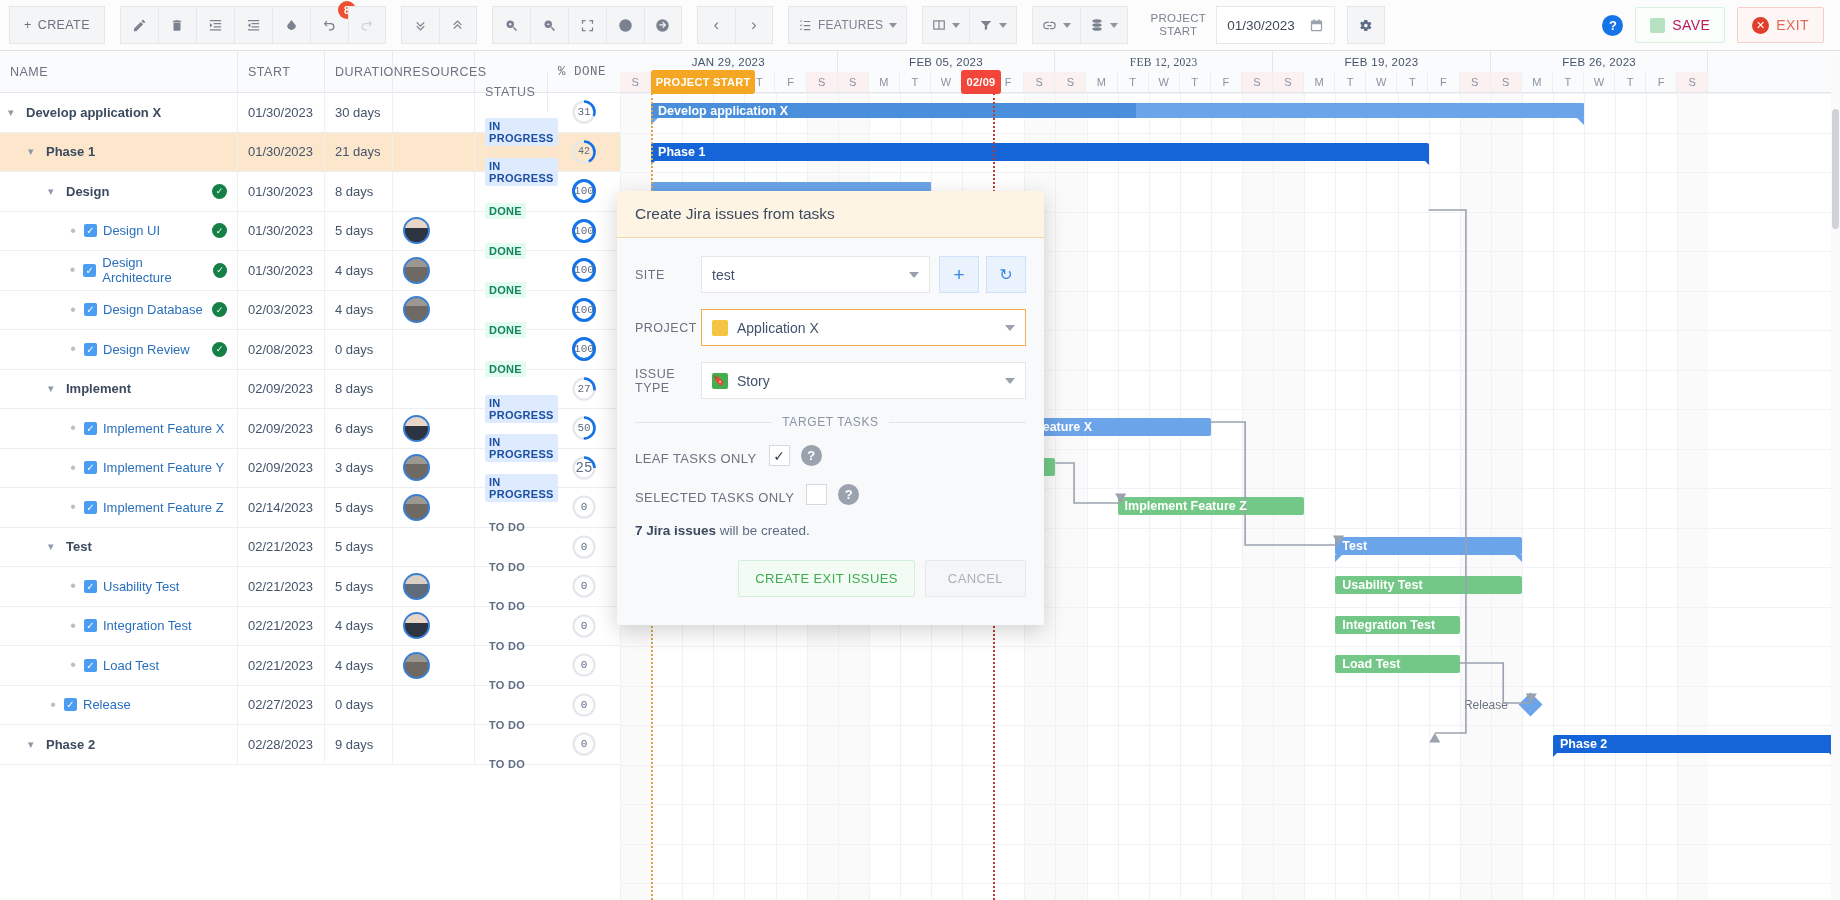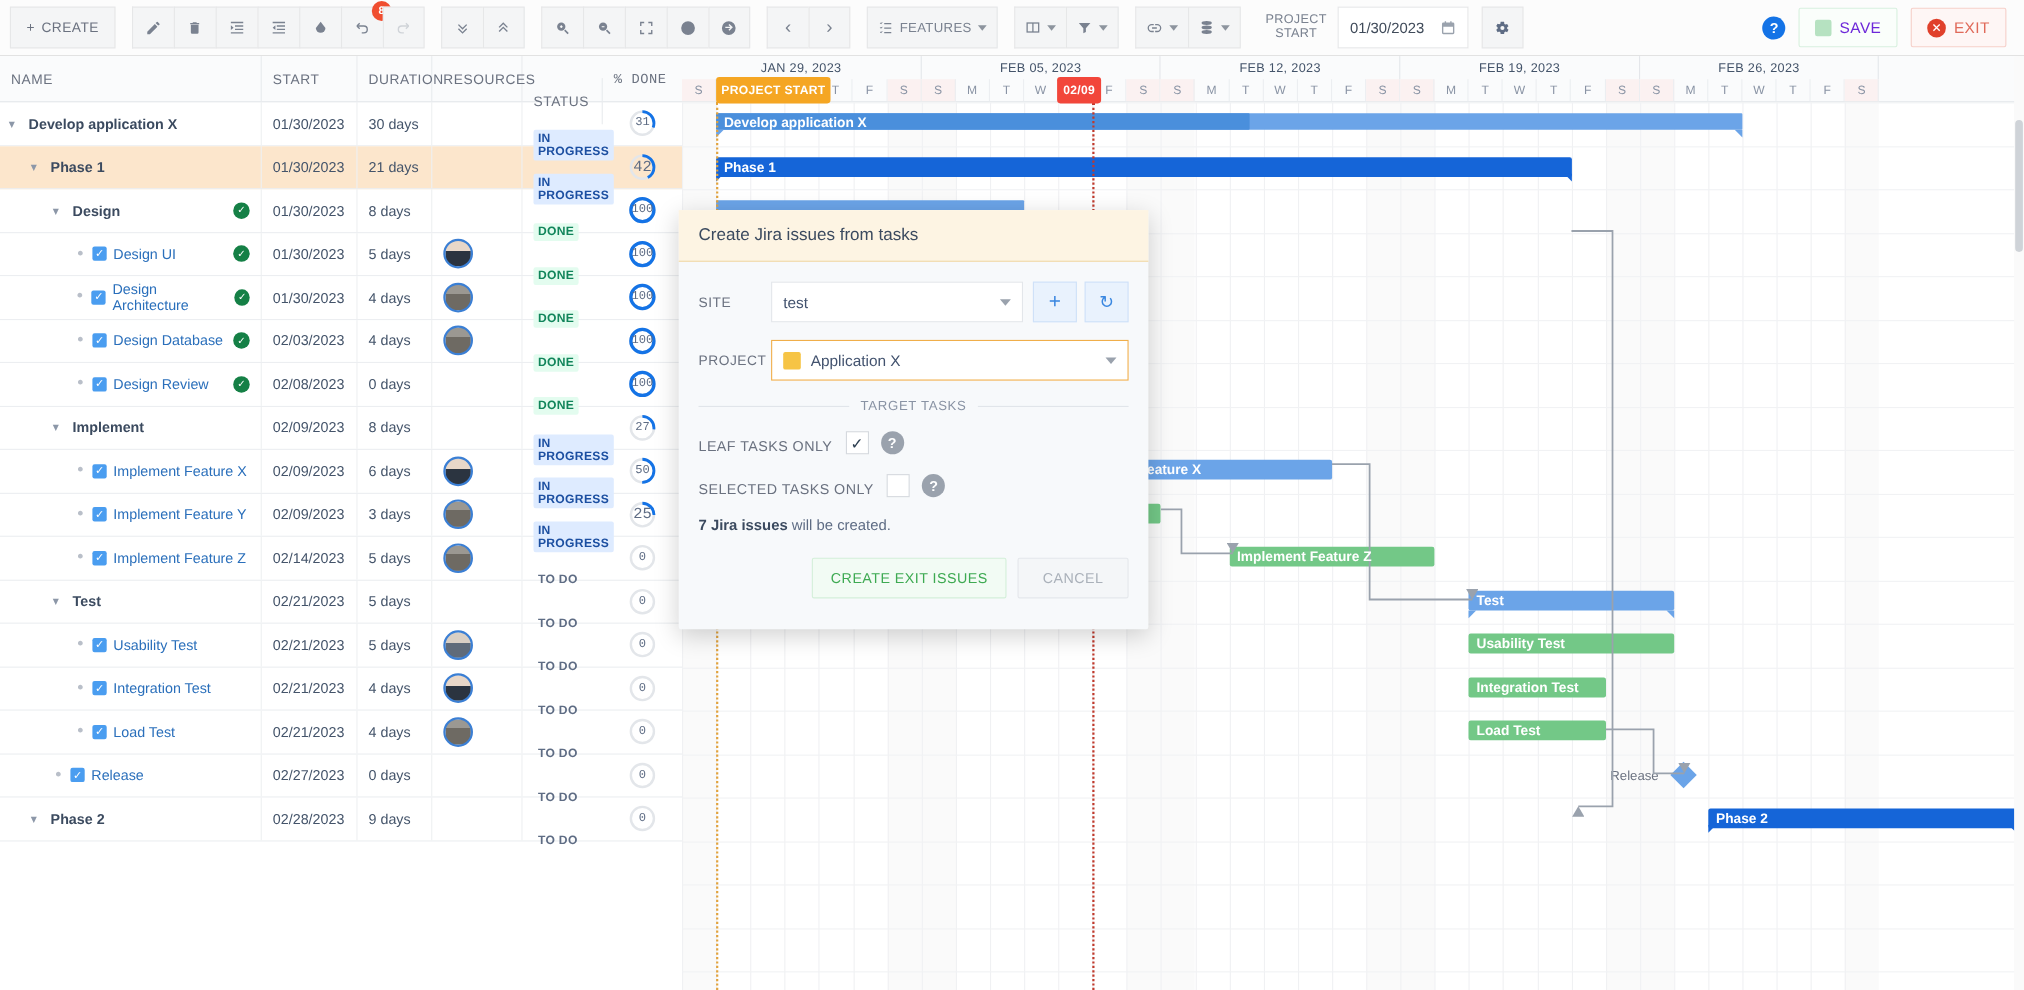--- a/index.html
+++ b/index.html
@@ -45,21 +45,21 @@
   }
   .tb-right { margin-left: auto; display: flex; align-items: center; gap: 12px; padding-right: 10px; }
   .help-circle {
     width: 21px; height: 21px; border-radius: 50%; background: #1473e6; color: #fff;
     font-size: 13px; font-weight: bold; display: flex; align-items: center; justify-content: center;
   }
   .btn-save, .btn-exit {
     height: 36px; display: flex; align-items: center; gap: 7px; padding: 0 14px;
     font-size: 14px; letter-spacing: .4px; border-radius: 2px;
   }
-  .btn-save { background: #fafefb; border: 1px solid #d8f0de; color: #6d28d9; }
+  .btn-save { background: #fafefb; border: 1px solid #d8f0de; color: #be185d; }
   .btn-exit { background: #fef6f5; border: 1px solid #f6cfc9; color: #e06a5a; }
   .sq-ico { width: 15px; height: 15px; background: #b6e2c1; border-radius: 2px; display:inline-block; }
   .x-ico { width: 17px; height: 17px; border-radius: 50%; background: #e0402b; color: #fff; font-size: 11px; display: flex; align-items: center; justify-content: center; }
 
   
   .grid-pane { position: absolute; top: 51px; left: 0; width: 620px; height: 849px; background: #fff; }
   .grid-head {
     display: flex; height: 42px; background: #fafbfc; border-bottom: 1px solid #e4e6ea;
     font-size: 12.5px; color: #6b7280; letter-spacing: .5px; align-items: center;
   }
@@ -385,21 +385,21 @@
           <div class="gc c-res"></div>
           <div class="gc c-status">
             <span class="pill inprogress">IN PROGRESS</span>
           </div>
           <div class="gc c-done" style="justify-content:center">
             <div style="position:relative;width:26px;height:26px;display:flex;align-items:center;justify-content:center">
               <svg width="26" height="26" viewBox="0 0 26 26">
                 <circle cx="13" cy="13" r="10.5" fill="none" stroke="#e3e6ea" stroke-width="2.2"></circle>
                 <circle cx="13" cy="13" r="10.5" fill="none" stroke="#1473e6" stroke-width="2.6" stroke-dasharray="27.708847204661975 65.97344572538566" transform="rotate(-90 13 13)"></circle>
               </svg>
-              <span style="position:absolute;font-size:14px;color:#5e6c84">42</span>
+              <span style="position:absolute;font-size:10px;color:#5e6c84">42</span>
             </div>
           </div>
         </div>
         <div class="grow">
           <div class="gc c-name" style="padding-left:48px">
             <div class="nm">
               <span class="chev">▾</span>
               <span class="ttl-bold">Design</span>
               <span class="chk-green">✓</span>
             </div>
@@ -769,21 +769,21 @@
           </div>
         </div>
       </div>
   </div>
 
   <div class="gantt">
     <div class="tl-head">
       <div class="tl-weeks" id="tl-weeks">
           <div class="tl-week" style="width: 217.7px;">JAN 29, 2023</div>
           <div class="tl-week" style="width: 217.7px;">FEB 05, 2023</div>
-          <div class="tl-week" style="width: 217.7px;">FEB 12, 2023</div>
+          <div class="tl-week" style="width: 217.7px; font-family: Liberation Serif, serif;">FEB 12, 2023</div>
           <div class="tl-week" style="width: 217.7px;">FEB 19, 2023</div>
           <div class="tl-week" style="width: 217.7px;">FEB 26, 2023</div>
         </div>
       <div class="tl-days" id="tl-days">
           <div class="tl-day we">S</div>
           <div class="tl-day">
             <span class="tag start">PROJECT START</span>
           </div>
           <div class="tl-day">T</div>
           <div class="tl-day">W</div>
@@ -973,20 +973,28 @@
 
       <div class="frow">
         <div class="flabel">PROJECT</div>
         <div class="ctrl accent">
           <span class="ico-proj"></span>
           <span>Application X</span>
           <span class="dd-caret"></span>
         </div>
       </div>
 
+      <div class="frow">
+        <div class="flabel">ISSUE TYPE</div>
+        <div class="ctrl">
+          <span class="ico-story">🔖</span>
+          <span>Story</span>
+          <span class="dd-caret"></span>
+        </div>
+      </div>
 
       <div class="divider-row">
         <div class="ln"></div>
         <div class="dtxt">TARGET TASKS</div>
         <div class="ln"></div>
       </div>
 
       <div class="cbrow">
         <div class="cblabel">LEAF TASKS ONLY</div>
         <div class="cbox">✓</div>

